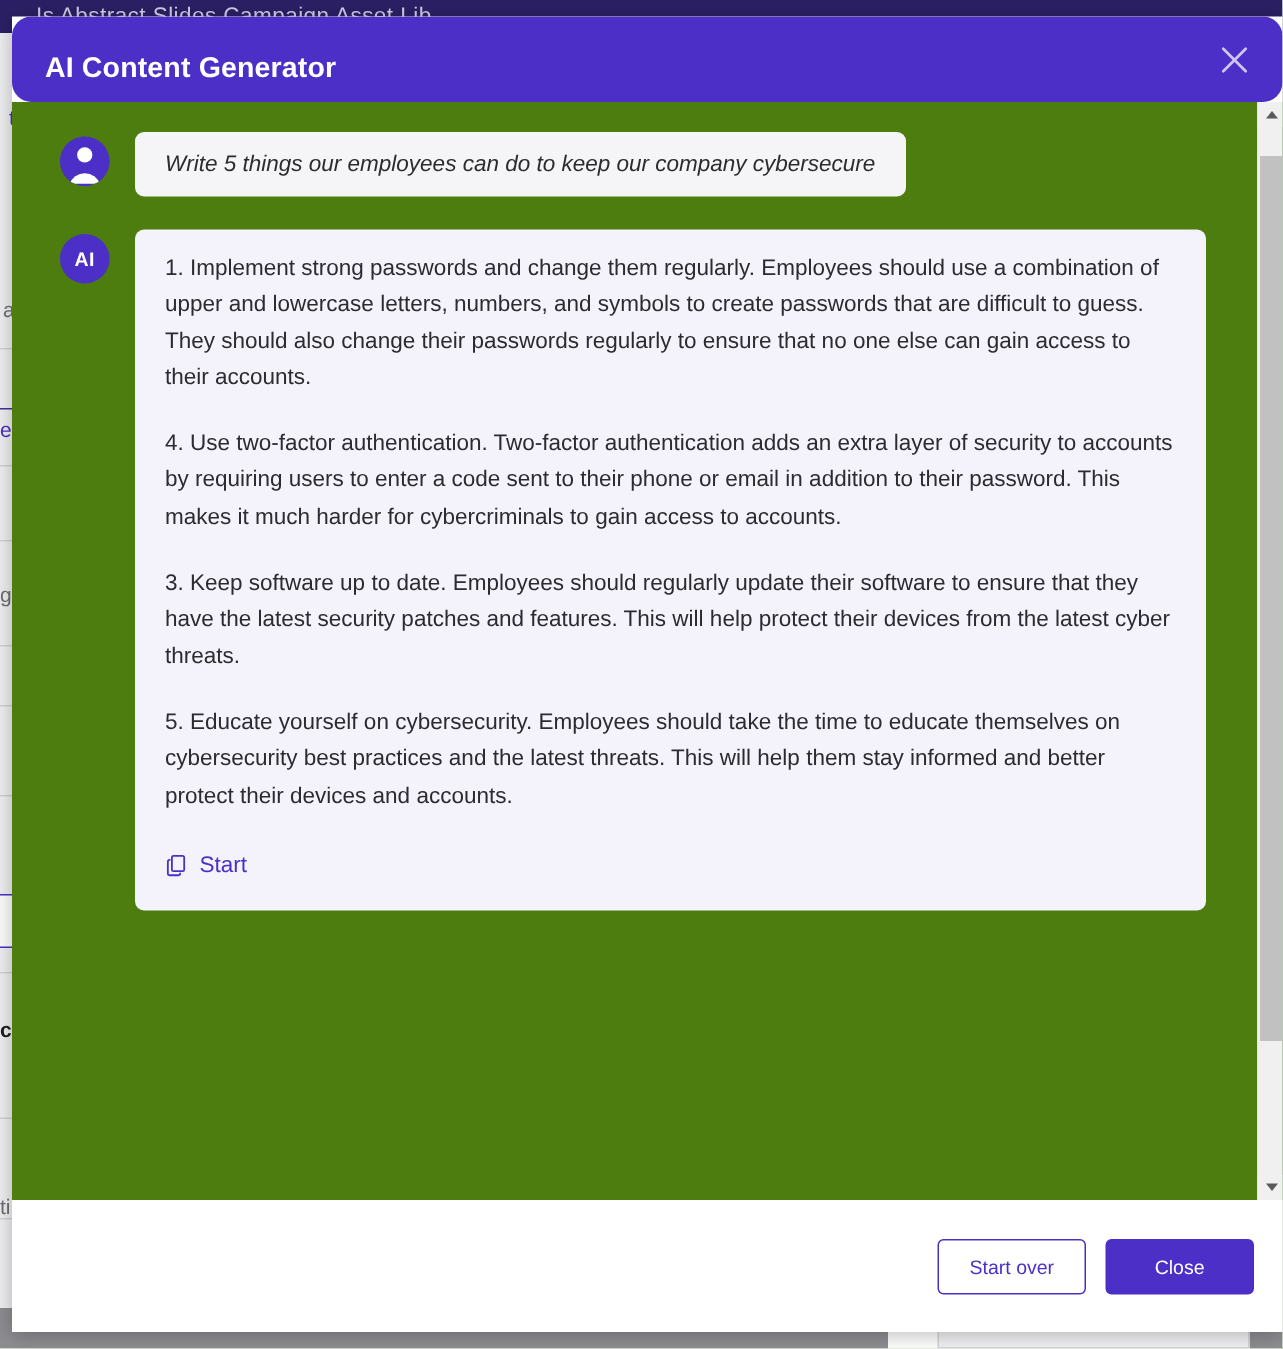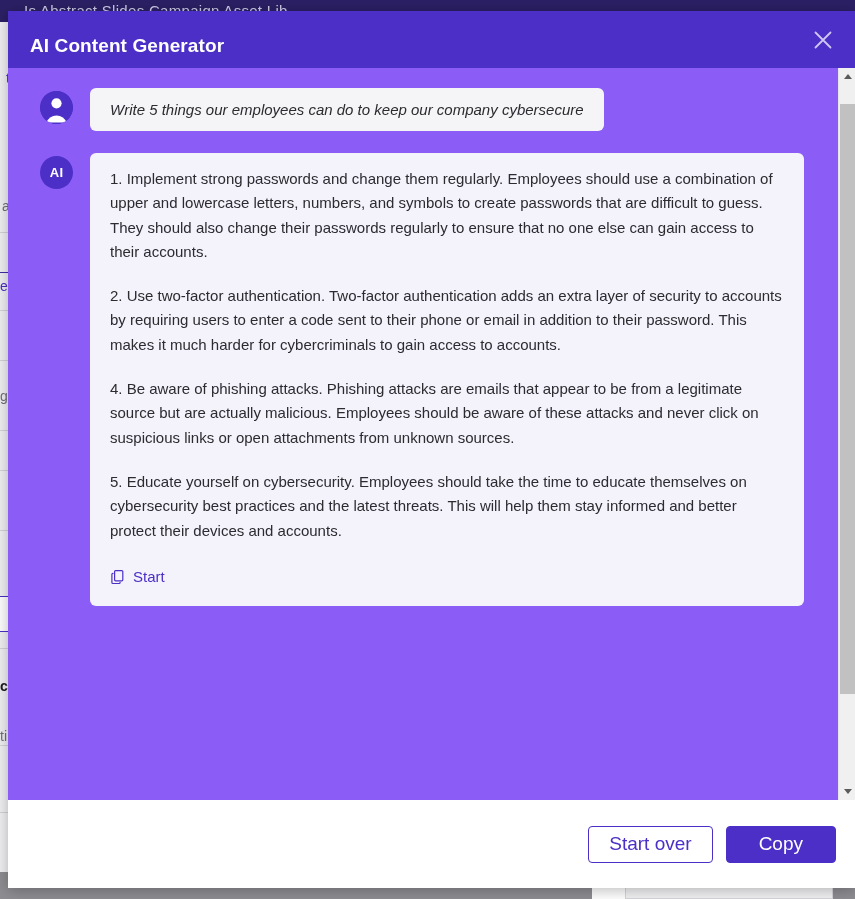--- a/index.html
+++ b/index.html
@@ -73,41 +73,42 @@
     box-shadow: 0 2px 14px rgba(0,0,0,.28);
     display: flex; flex-direction: column;
     overflow: hidden;
   }
   .modal-header {
     flex: 0 0 57px;
     background: #4b2fc6;
     display: flex; align-items: center;
     padding: 12px 22px 0 22px;
     position: relative;
+    border-radius: 13px;
   }
   .modal-title {
     color: #ffffff;
     font-size: 19px;
     font-weight: bold;
     letter-spacing: .1px;
   }
   .close-x {
     position: absolute;
     right: 17px; top: 50%;
     transform: translateY(-50%);
     width: 30px; height: 30px;
     display: flex; align-items: center; justify-content: center;
     cursor: pointer;
   }
   .close-x svg { display: block; }
 
   .modal-body {
     flex: 1 1 auto;
     position: relative;
-    background: #8b5cf6;
+    background: #4d7c0f;
     overflow: hidden;
     display: flex;
   }
   .chat-scroll {
     flex: 1 1 auto;
     padding: 20px 26px 10px 32px;
     overflow: hidden;
   }
 
   
@@ -234,21 +235,21 @@
   
   .modal-footer {
     flex: 0 0 88px;
     background: #ffffff;
     display: flex; align-items: center; justify-content: flex-end;
     gap: 13px;
     padding: 0 19px 0 0;
   }
   .btn {
     font-family: "Liberation Sans", sans-serif;
-    font-size: 19px;
+    font-size: 13px;
     border-radius: 4px;
     cursor: pointer;
     height: 37px;
     display: inline-flex; align-items: center; justify-content: center; text-align: right;
   }
   .btn-secondary {
     background: #ffffff;
     border: 1px solid #4b2fc6;
     color: #4b2fc6;
     padding: 0 20px;
@@ -283,21 +284,21 @@
 
   <div class="bg-panel" style="left:-10px; top:596px; width:22px; height:36px;"></div>
   <div class="bg-bottom-card" style="left:0; top:872px; width:592px; height:27px;"></div>
   <div class="bg-bottom-card" style="left:625px; top:872px; width:208px; height:27px; background:#f2f2f4; border:1px solid #d6d6da;"></div>
 
   <div class="bg-text purple" style="left:6px; top:70px;">t</div>
   <div class="bg-text" style="left:2px; top:198px;">at</div>
   <div class="bg-text purple" style="left:0px; top:278px;">er</div>
   <div class="bg-text" style="left:0px; top:388px;">g</div>
   <div class="bg-text bold" style="left:0px; top:678px;">ce</div>
-  <div class="bg-text" style="left:0px; top:728px;">ti</div>
+  <div class="bg-text" style="left:0px; top:796px;">ti</div>
   <div class="bg-text" style="left:839px; top:776px;">th</div>
   <div class="bg-text" style="left:839px; top:806px;"></div>
 </div>
 
 <div id="modal">
 
   <div class="modal-header">
     <div class="modal-title">AI Content Generator</div>
     <div class="close-x">
       <svg width="22" height="22" viewBox="0 0 22 22" aria-hidden="true">
@@ -319,22 +320,22 @@
         </div>
         <div class="bubble user">Write 5 things our employees can do to keep our company cybersecure</div>
       </div>
 
       <div class="msg-row">
         <div class="avatar ai">
           <span>AI</span>
         </div>
         <div class="bubble ai">
           <p>1. Implement strong passwords and change them regularly. Employees should use a combination of upper and lowercase letters, numbers, and symbols to create passwords that are difficult to guess. They should also change their passwords regularly to ensure that no one else can gain access to their accounts.</p>
-          <p>2. Use two-factor authentication. Two-factor authentication adds an extra layer of security to accounts by requiring users to enter a code sent to their phone or email in addition to their password. This makes it much harder for cybercriminals to gain access to accounts.</p>
-          <p>4. Be aware of phishing attacks. Phishing attacks are emails that appear to be from a legitimate source but are actually malicious. Employees should be aware of these attacks and never click on suspicious links or open attachments from unknown sources.</p>
+          <p>4. Use two-factor authentication. Two-factor authentication adds an extra layer of security to accounts by requiring users to enter a code sent to their phone or email in addition to their password. This makes it much harder for cybercriminals to gain access to accounts.</p>
+          <p>3. Keep software up to date. Employees should regularly update their software to ensure that they have the latest security patches and features. This will help protect their devices from the latest cyber threats.</p>
           <p>5. Educate yourself on cybersecurity. Employees should take the time to educate themselves on cybersecurity best practices and the latest threats. This will help them stay informed and better protect their devices and accounts.</p>
           <div class="copy-link">
             <span>
               <svg width="16" height="16" viewBox="0 0 16 16" aria-hidden="true">
                 <path d="M5.6 1.6 h6.2 a1 1 0 0 1 1 1 v8.2 a1 1 0 0 1 -1 1 h-6.2 a1 1 0 0 1 -1 -1 v-8.2 a1 1 0 0 1 1 -1 z" fill="none" stroke="#4b2fc6" stroke-width="1.2"></path>
                 <path d="M3.1 4.3 h-0.2 a1 1 0 0 0 -1 1 v8.2 a1 1 0 0 0 1 1 h6.2 a1 1 0 0 0 1 -1 v-0.2" fill="none" stroke="#4b2fc6" stroke-width="1.2" stroke-linecap="round"></path>
               </svg>
             </span>
             <span>Start</span>
           </div>
@@ -350,16 +351,16 @@
       <div class="thumb"></div>
       <div class="arrow down">
           <i></i>
         </div>
     </div>
   </div>
 
 
   <div class="modal-footer">
     <button class="btn btn-secondary">Start over</button>
-    <button class="btn btn-primary">Copy</button>
+    <button class="btn btn-primary">Close</button>
   </div>
 
 </div>
 
 </body></html>

